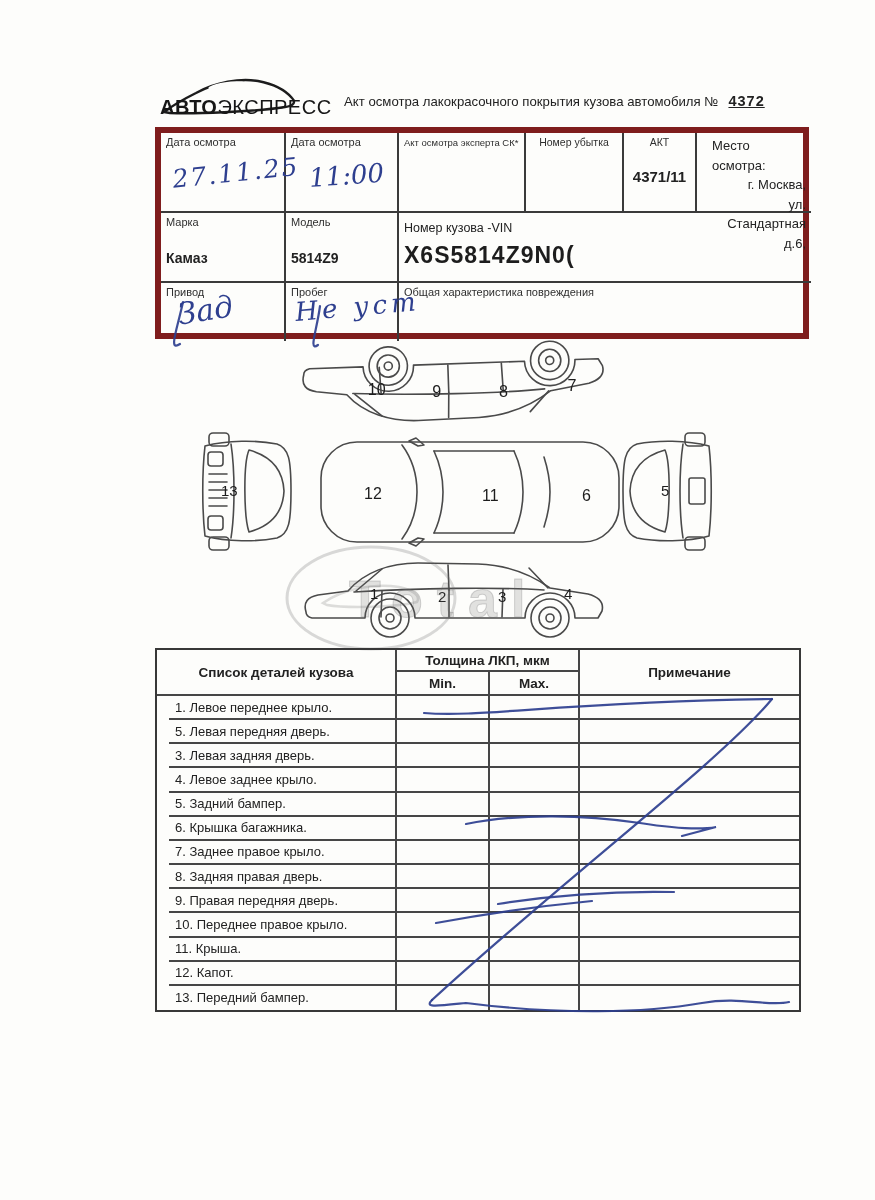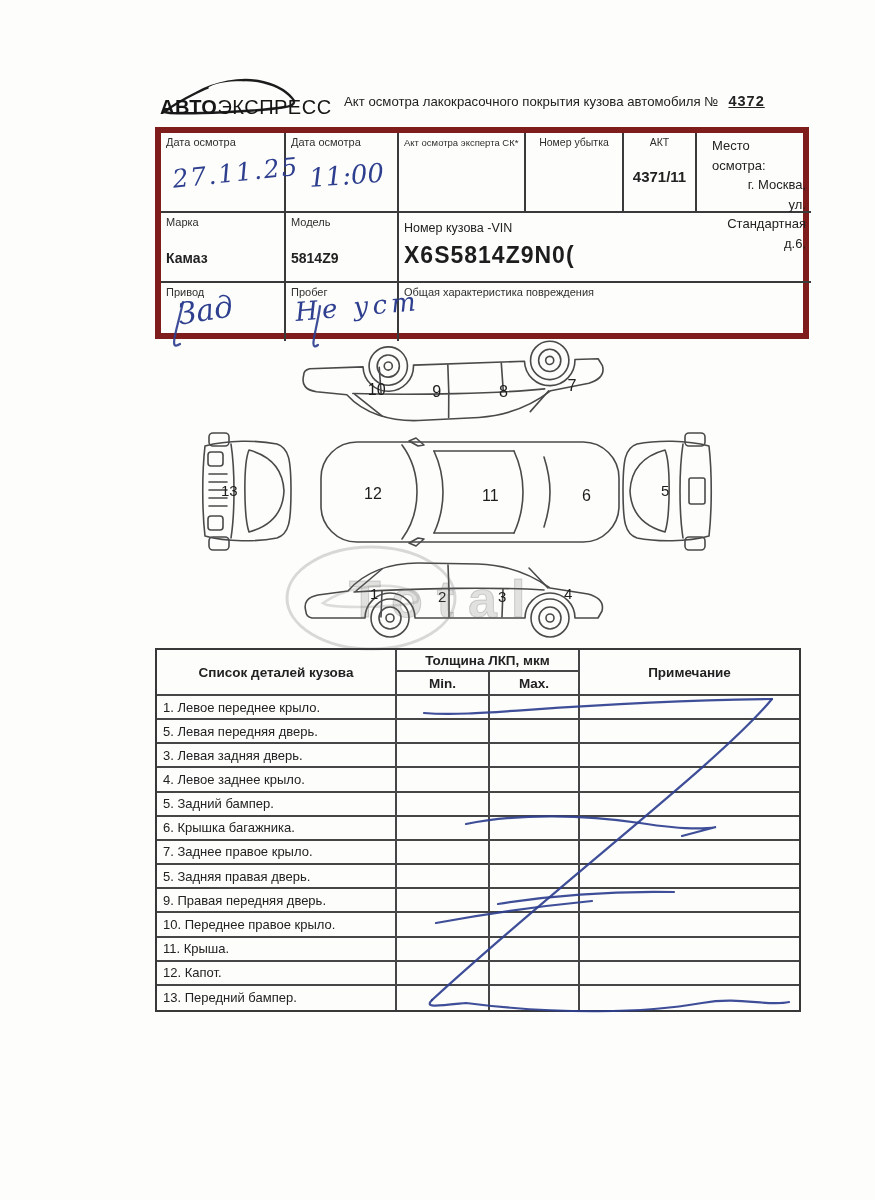--- a/index.html
+++ b/index.html
@@ -76,21 +76,21 @@
   }
   .pcell { border-right:2px solid #464646; border-bottom:2px solid #464646; position:relative; }
   .pcell.no-r { border-right:none; }
   .pcell.no-b { border-bottom:none; }
   .ph { display:flex; align-items:center; justify-content:center; font-weight:bold; font-size:13.5px; color:#222; }
   .p-parts-h { grid-column:1; grid-row:1 / span 2; }
   .p-thick-h { grid-column:2 / span 2; grid-row:1; }
   .p-note-h { grid-column:4; grid-row:1 / span 2; }
   .p-min-h { grid-column:2; grid-row:2; }
   .p-max-h { grid-column:3; grid-row:2; }
-  .p-label { display:flex; align-items:center; padding-left:6px; font-size:13px; color:#222; }
+  .p-label { display:flex; align-items:center; padding-left:6px; font-size:13px; color:#222;margin-left:12px; }
 
   
   #ink-overlay { position:absolute; left:0; top:0; width:875px; height:1200px; pointer-events:none; }
   #ink-overlay path { fill:none; stroke:#2e3f8f; stroke-width:2.2; stroke-linecap:round; opacity:.92; }
 </style>
 </head>
 <body>
 
 <div id="page">
 
@@ -282,21 +282,21 @@
     <div class="pcell p-label">6. Крышка багажника.</div>
     <div class="pcell"></div>
     <div class="pcell"></div>
     <div class="pcell no-r"></div>
 
     <div class="pcell p-label">7. Заднее правое крыло.</div>
     <div class="pcell"></div>
     <div class="pcell"></div>
     <div class="pcell no-r"></div>
 
-    <div class="pcell p-label">5. Задняя правая дверь.</div>
+    <div class="pcell p-label">8. Задняя правая дверь.</div>
     <div class="pcell"></div>
     <div class="pcell"></div>
     <div class="pcell no-r"></div>
 
     <div class="pcell p-label">9. Правая передняя дверь.</div>
     <div class="pcell"></div>
     <div class="pcell"></div>
     <div class="pcell no-r"></div>
 
     <div class="pcell p-label">10. Переднее правое крыло.</div>

